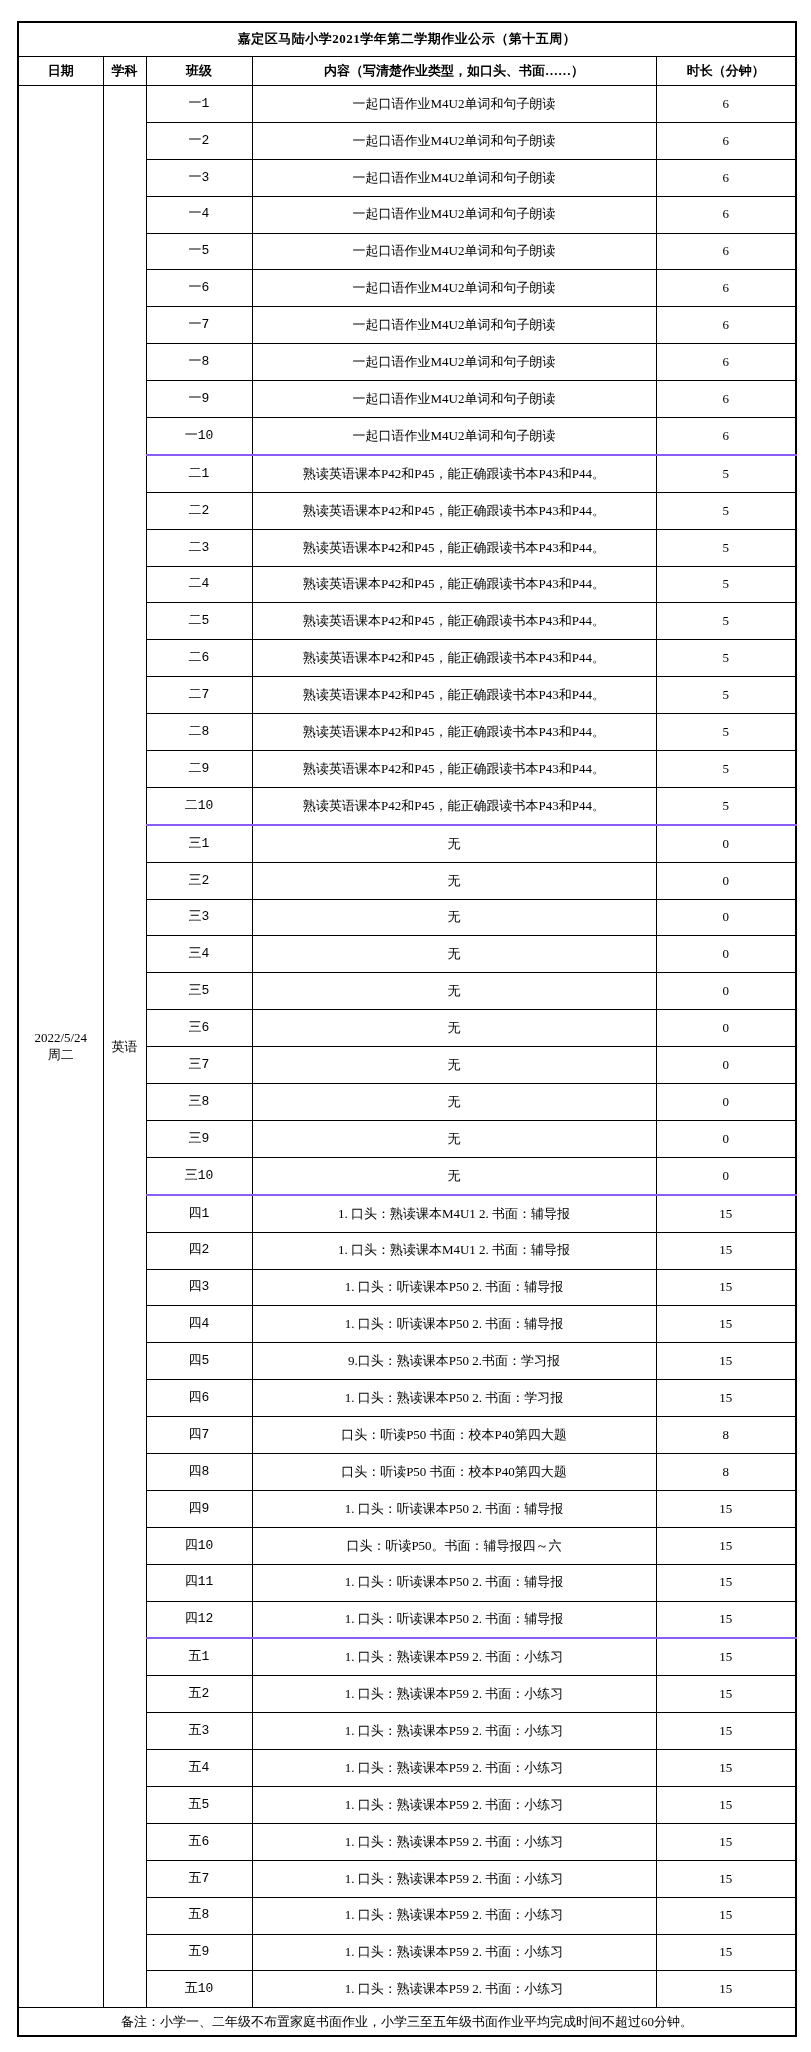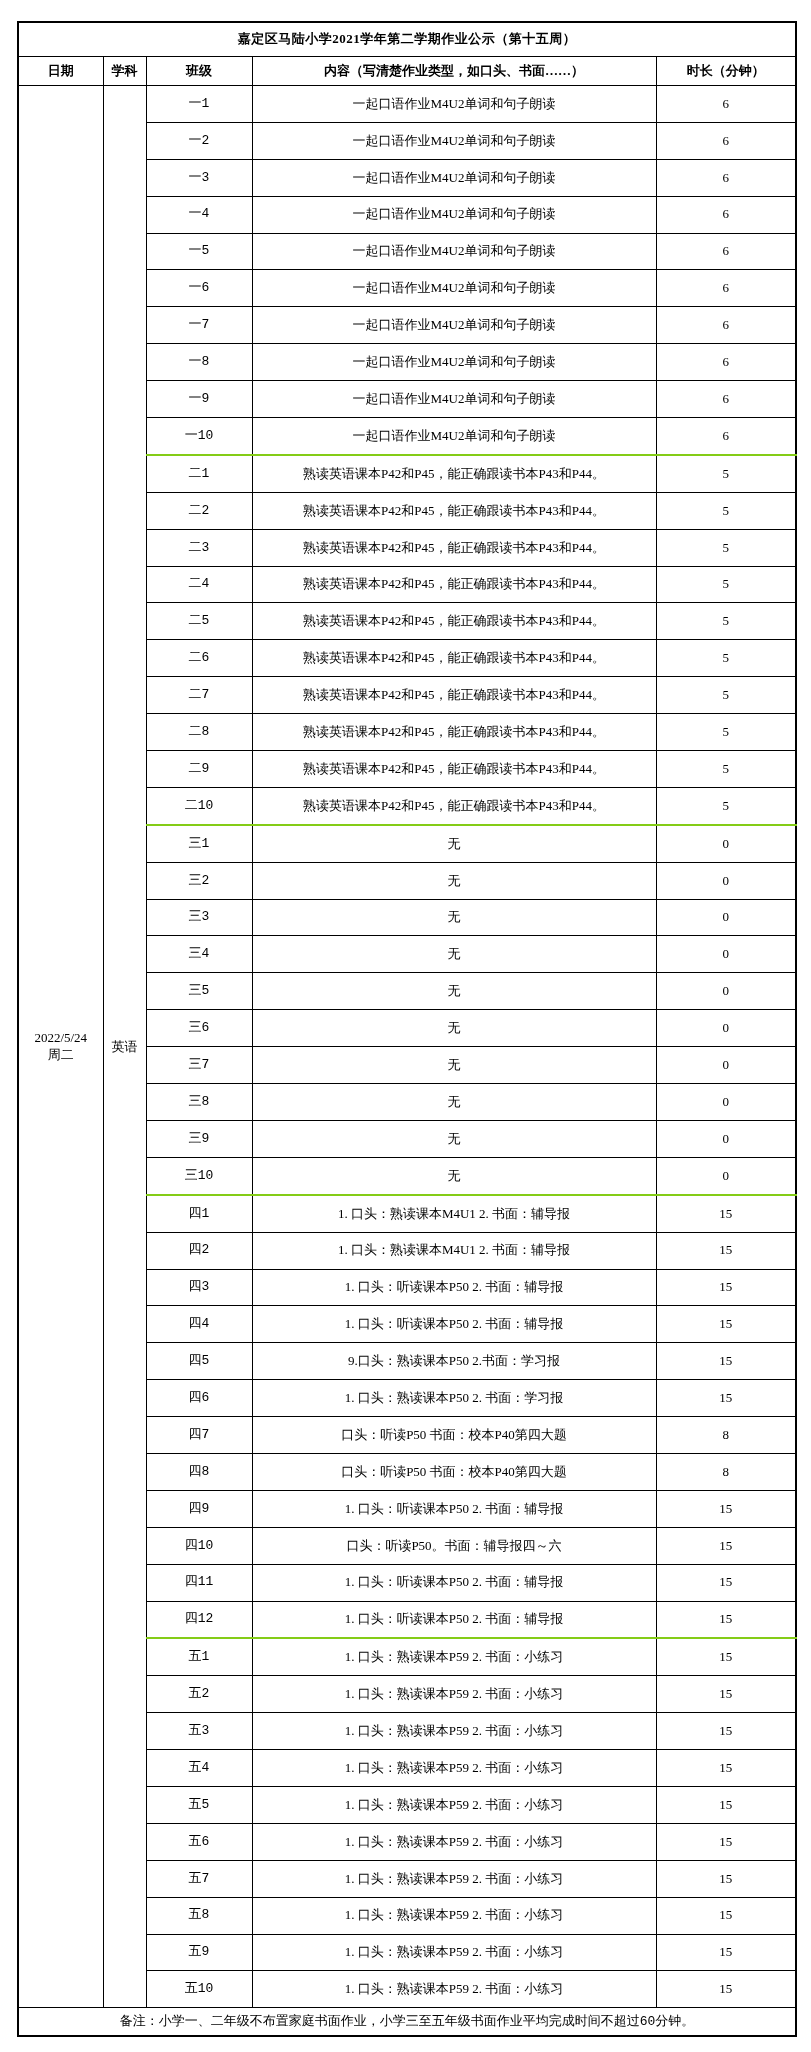--- a/index.html
+++ b/index.html
@@ -48,21 +48,21 @@
   .header-row td {
     height: 28px;
     font-size: 14px;
     font-weight: bold;
     margin-left: 12px;
   }
   .data-row td {
     height: 35.9px;
   }
   tr.group-end td {
-    border-bottom: 2px solid #84cc16;
+    border-bottom: 2px solid #8b5cf6;
   }
   td.date-cell {
     font-size: 13px;
     line-height: 1.4;
   }
   td.subject-cell {
     font-size: 13px;
   }
   td.class-cell {
     font-size: 13px;
@@ -73,21 +73,20 @@
   }
   td.minutes-cell {
     font-size: 13px;
   }
   .footer-row td {
     height: 27px;
     text-align: left;
     font-size: 13.5px;
     border-top: 2px solid #000;
     padding-left: 6px;
-    font-family: Liberation Mono, monospace;
   }
 </style>
 </head>
 <body>
 
 <div class="page">
   <div class="sheet">
     <table class="homework">
       <colgroup>
         <col style="width:85px">

